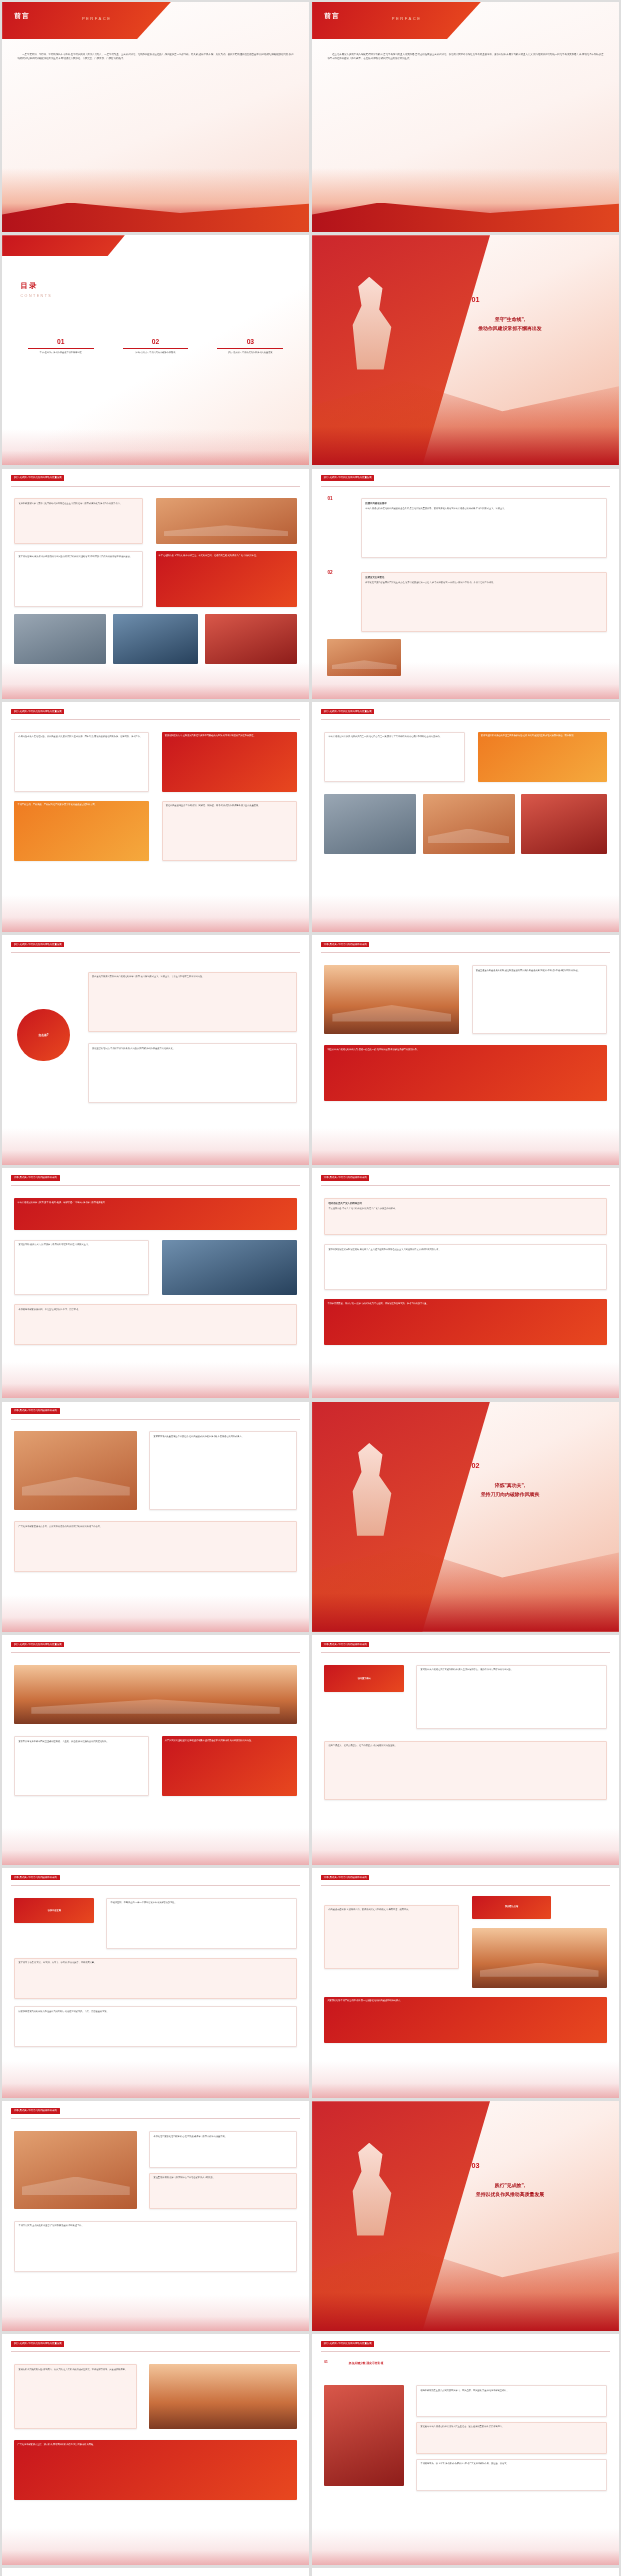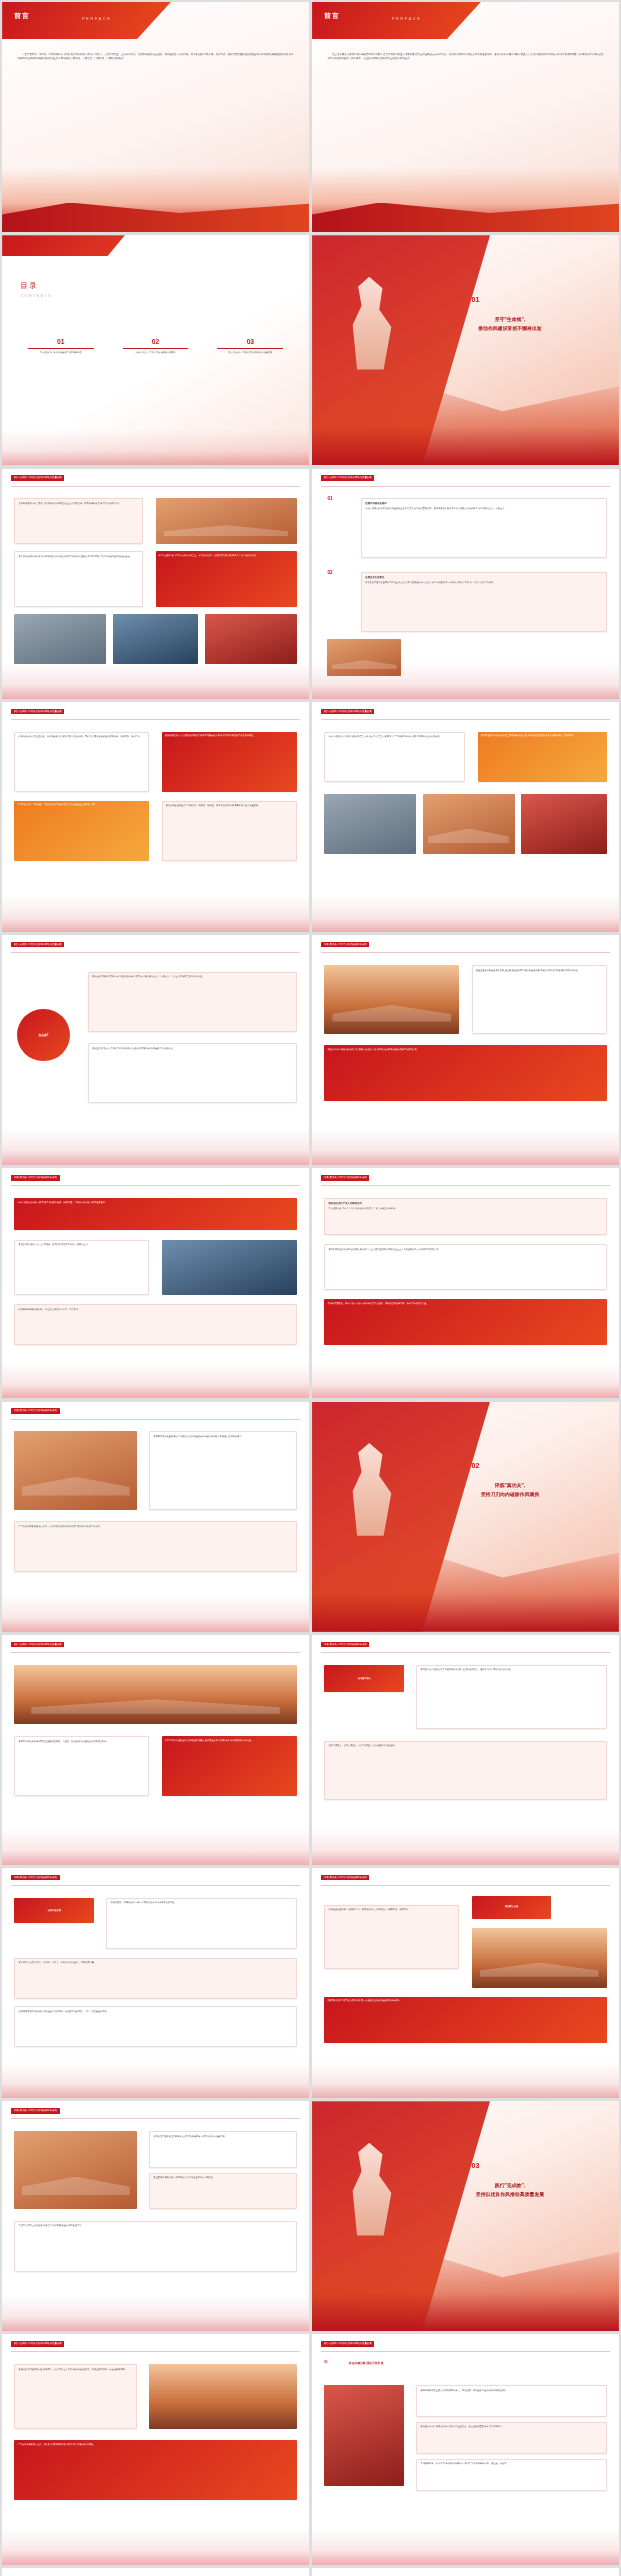--- a/index.html
+++ b/index.html
@@ -77,21 +77,21 @@
   }
   .cover .redstrip:after {
     content:""; position:absolute; left:0; right:0; bottom:0; height: 46%;
     background: linear-gradient(90deg,#b3121a,#e0451f);
     clip-path: polygon(0 40%, 22% 0, 58% 35%, 100% 4%, 100% 100%, 0 100%);
   }
   
   .toc { background: linear-gradient(150deg,#fff 0%,#fff 55%,#fbe5dd 100%); }
   .toc .mu {
     position: absolute; top: 20%; left: 6%;
-    color: #c8161d; font-size: 7.2px; font-weight: normal; letter-spacing: 1.5px;
+    color: #c8161d; font-size: 7.2px; font-weight: bold; letter-spacing: 1.5px;
   }
   .toc .mu-en {
     position: absolute; top: 25.5%; left: 6%;
     color: #d9a79a; font-size: 3.6px; letter-spacing: 1.5px;
   }
   .toc .nums { position: absolute; top: 44%; left: 5%; right: 5%; display:flex; gap: 3%; }
   .toc .num-item { flex: 1; text-align: center; }
   .toc .num-item .n {
     color: #c8161d; font-size: 6.7px; font-weight: bold;
   }

